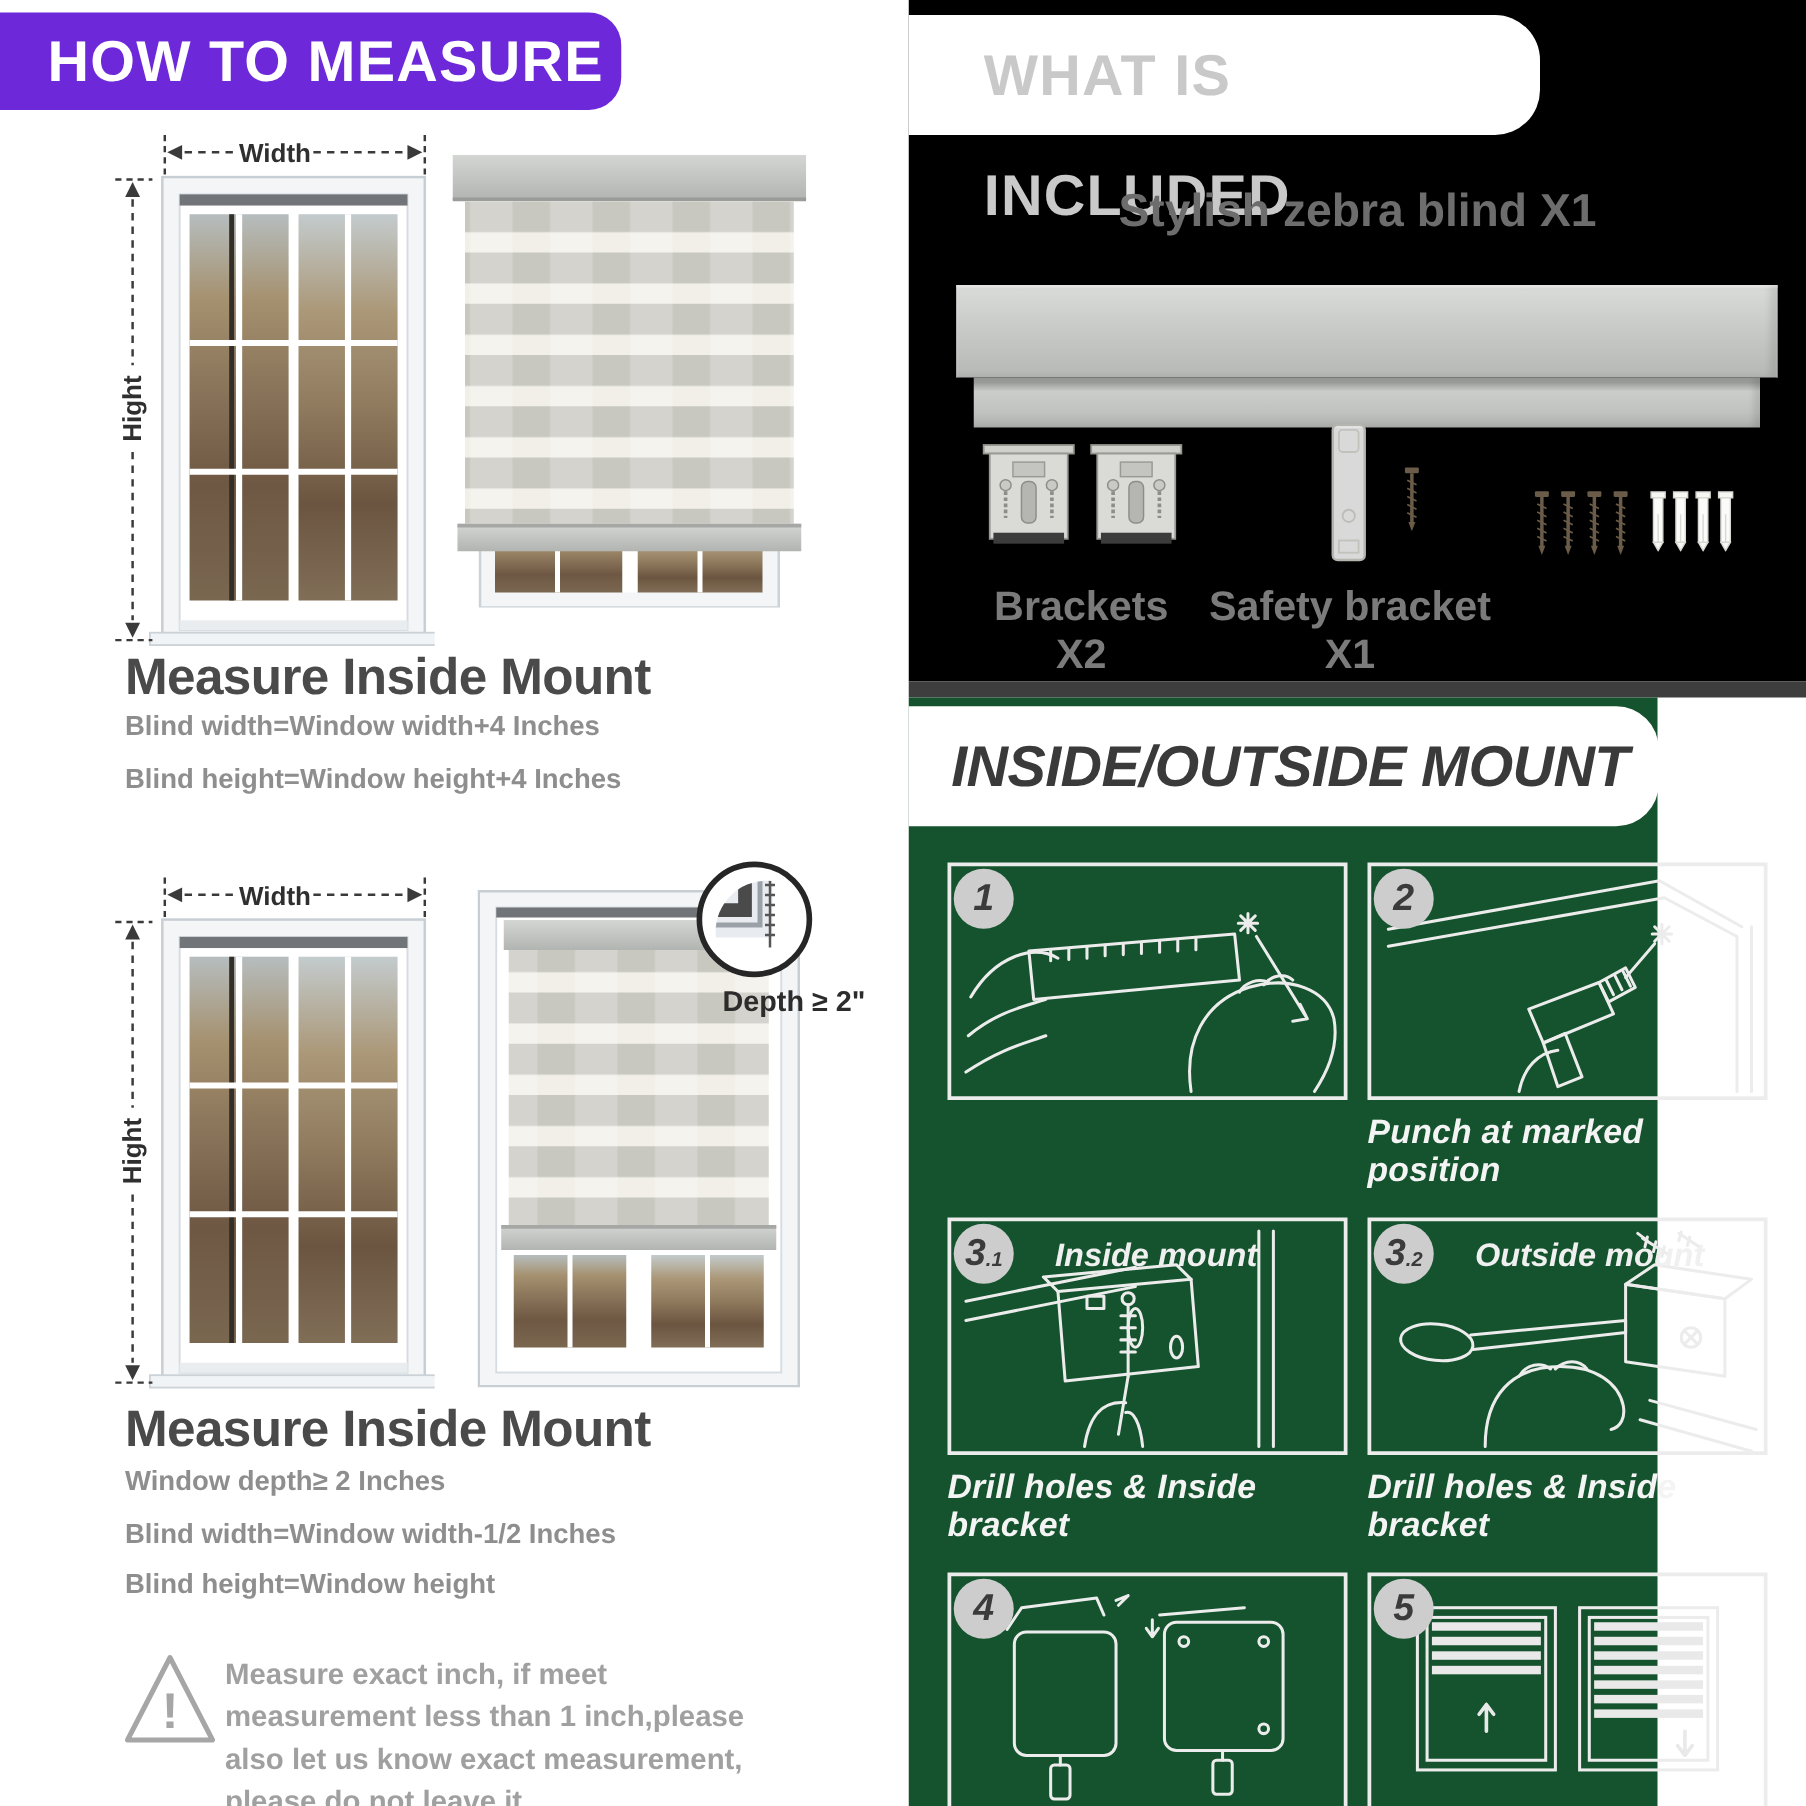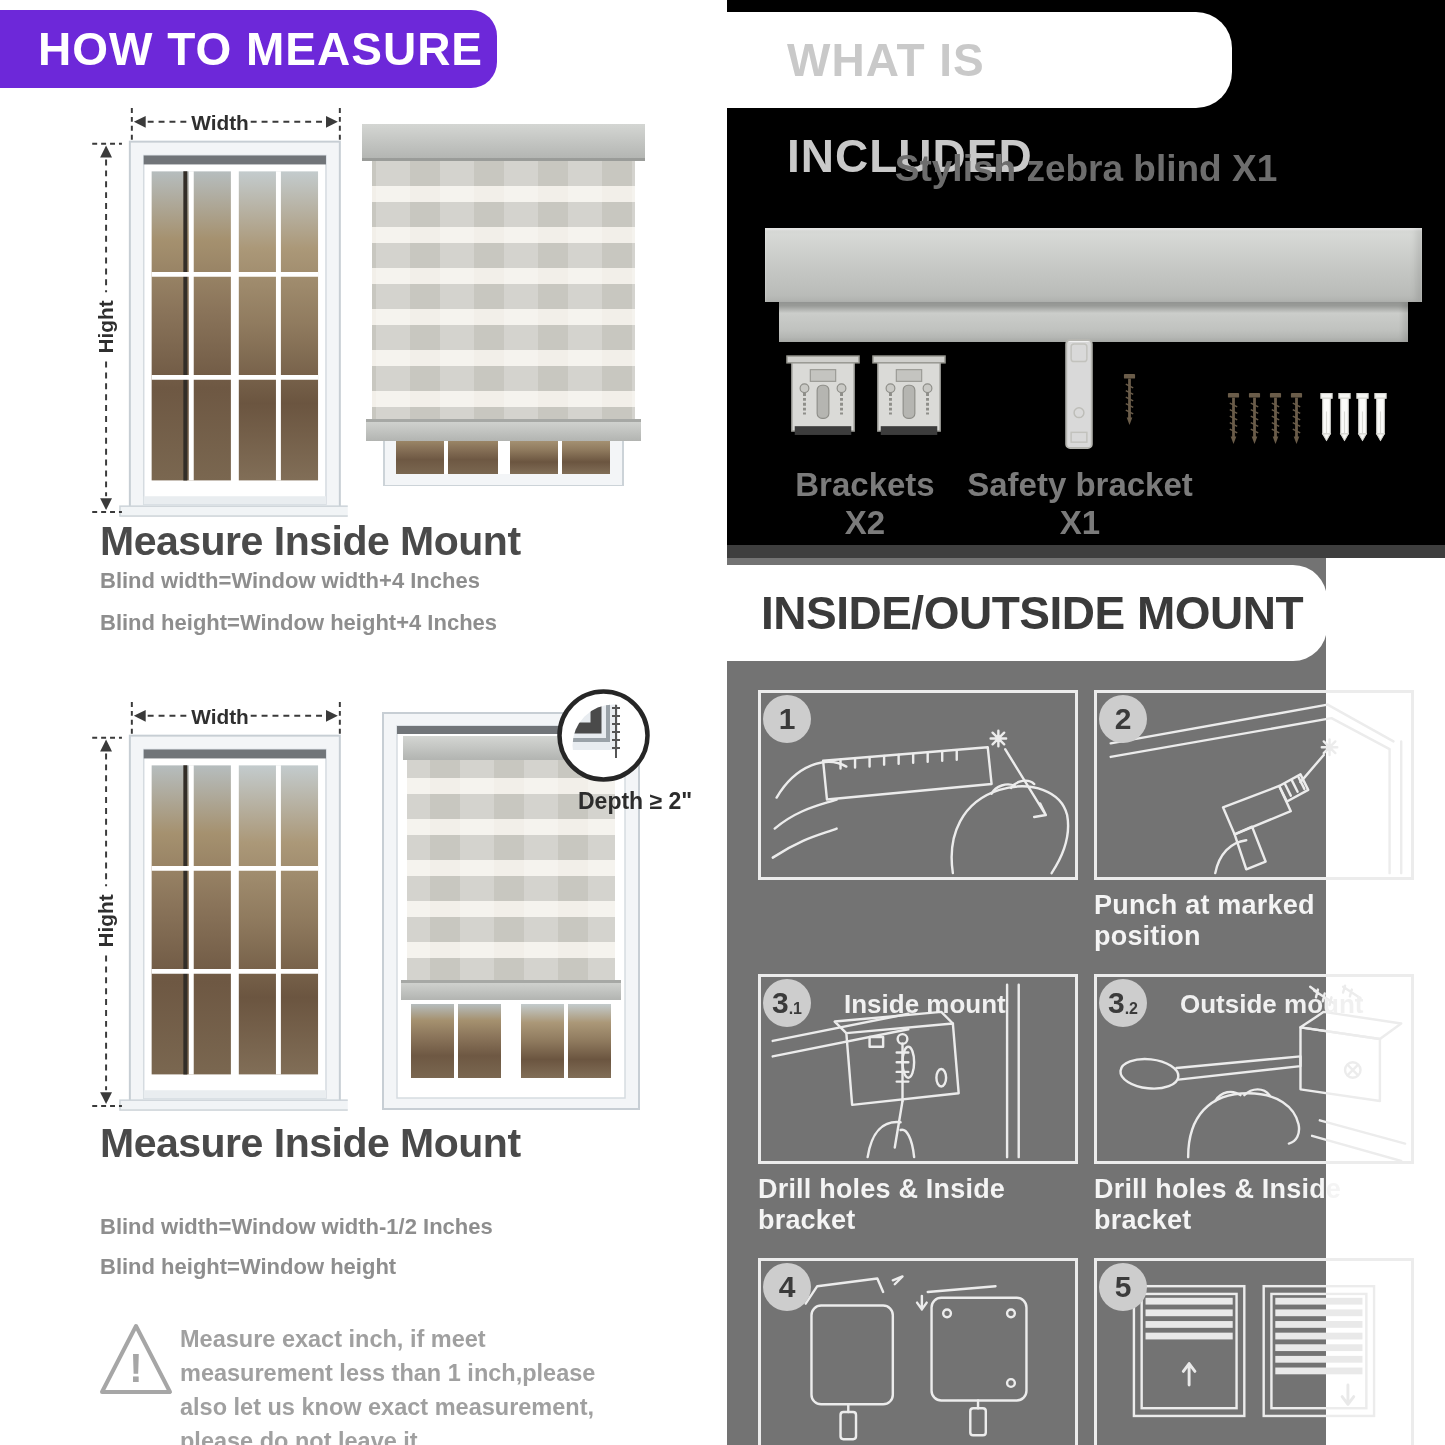--- a/index.html
+++ b/index.html
@@ -27,21 +27,21 @@
       font-size:37px;font-weight:700;color:#6d6d6d;}
   .rail-top{position:absolute;left:38px;top:228px;width:657px;height:74px;
       background:linear-gradient(180deg,#dadcd9 0%,#c9cbc8 45%,#b6b8b5 100%);
       box-shadow:inset -6px 0 6px rgba(0,0,0,0.10), inset 0 2px 2px rgba(255,255,255,0.6);}
   .rail-lip{position:absolute;left:52px;top:302px;width:629px;height:40px;
       background:linear-gradient(180deg,#9a9c99 0%,#9a9c99 10%,#cbcdca 28%,#c0c2bf 70%,#adafac 100%);
       box-shadow:inset -5px 0 5px rgba(0,0,0,0.10);}
   .item-label{position:absolute;top:466px;font-size:33px;font-weight:700;color:#7b7b7b;text-align:center;}
 
   .strip-dark{position:absolute;left:727px;top:545px;width:718px;height:13px;background:#3e3e3e;}
-  .panel-dark{position:absolute;left:727px;top:558px;width:599px;height:887px;background:#737373;}
+  .panel-dark{position:absolute;left:727px;top:558px;width:599px;height:887px;background:#14532d;font-style:italic;}
   .banner-mount{position:absolute;left:0;top:7px;width:600px;height:96px;background:#fff;
       border-radius:0 34px 34px 0;color:#3a3a3a;font-size:46px;font-weight:700;
       line-height:96px;padding-left:34px;box-sizing:border-box;letter-spacing:-0.5px;}
   .steps{position:absolute;left:31px;top:132px;width:656px;display:grid;
       grid-template-columns:320px 320px;column-gap:16px;row-gap:22px;}
   .step{position:relative;}
   .stepbox{position:relative;width:320px;height:190px;border:3px solid #ececec;box-sizing:border-box;}
   .badge{position:absolute;left:2px;top:2px;width:48px;height:48px;border-radius:50%;
       background:#cdcdcd;color:#3b3b3b;font-weight:700;font-size:30px;
       display:flex;align-items:center;justify-content:center;z-index:2;}
@@ -213,20 +213,21 @@
         <rect x="10" y="10" width="52" height="52" fill="#e8ecf0"></rect>
         <path d="M10,40 L40,40 L40,10" fill="none" stroke="#4a4a4a" stroke-width="11"></path>
         <path d="M10,52 L52,52 L52,10" fill="none" stroke="#9aa2a8" stroke-width="4"></path>
         <path d="M60,14 L60,70 M56,20 h8 M56,28 h8 M56,36 h8 M56,44 h8 M56,52 h8 M56,60 h8" stroke="#555555" stroke-width="2" fill="none"></path>
       </g>
     </svg>
   </div>
   <div class="depth-label">Depth ≥ 2"</div>
 
   <div class="h2" style="top:1120px">Measure Inside Mount</div>
+  <div class="gline" style="top:1172px">Window depth≥ 2 Inches</div>
   <div class="gline" style="top:1214px">Blind width=Window width-1/2 Inches</div>
   <div class="gline" style="top:1254px">Blind height=Window height</div>
 
   <svg class="abs" style="left:98px;top:1320px" width="76" height="80" viewBox="0 0 76 80">
     <path d="M38,6 L72,72 L4,72 Z" fill="none" stroke="#a6a6a6" stroke-width="4" stroke-linejoin="round"></path>
     <text x="38" y="62" text-anchor="middle" font-size="40" font-weight="700" fill="#a6a6a6">!</text>
   </svg>
   <div class="note-text">Measure exact inch, if meet measurement less than 1 inch,please also let us know exact measurement, please do not leave it</div>
 </div>
 

